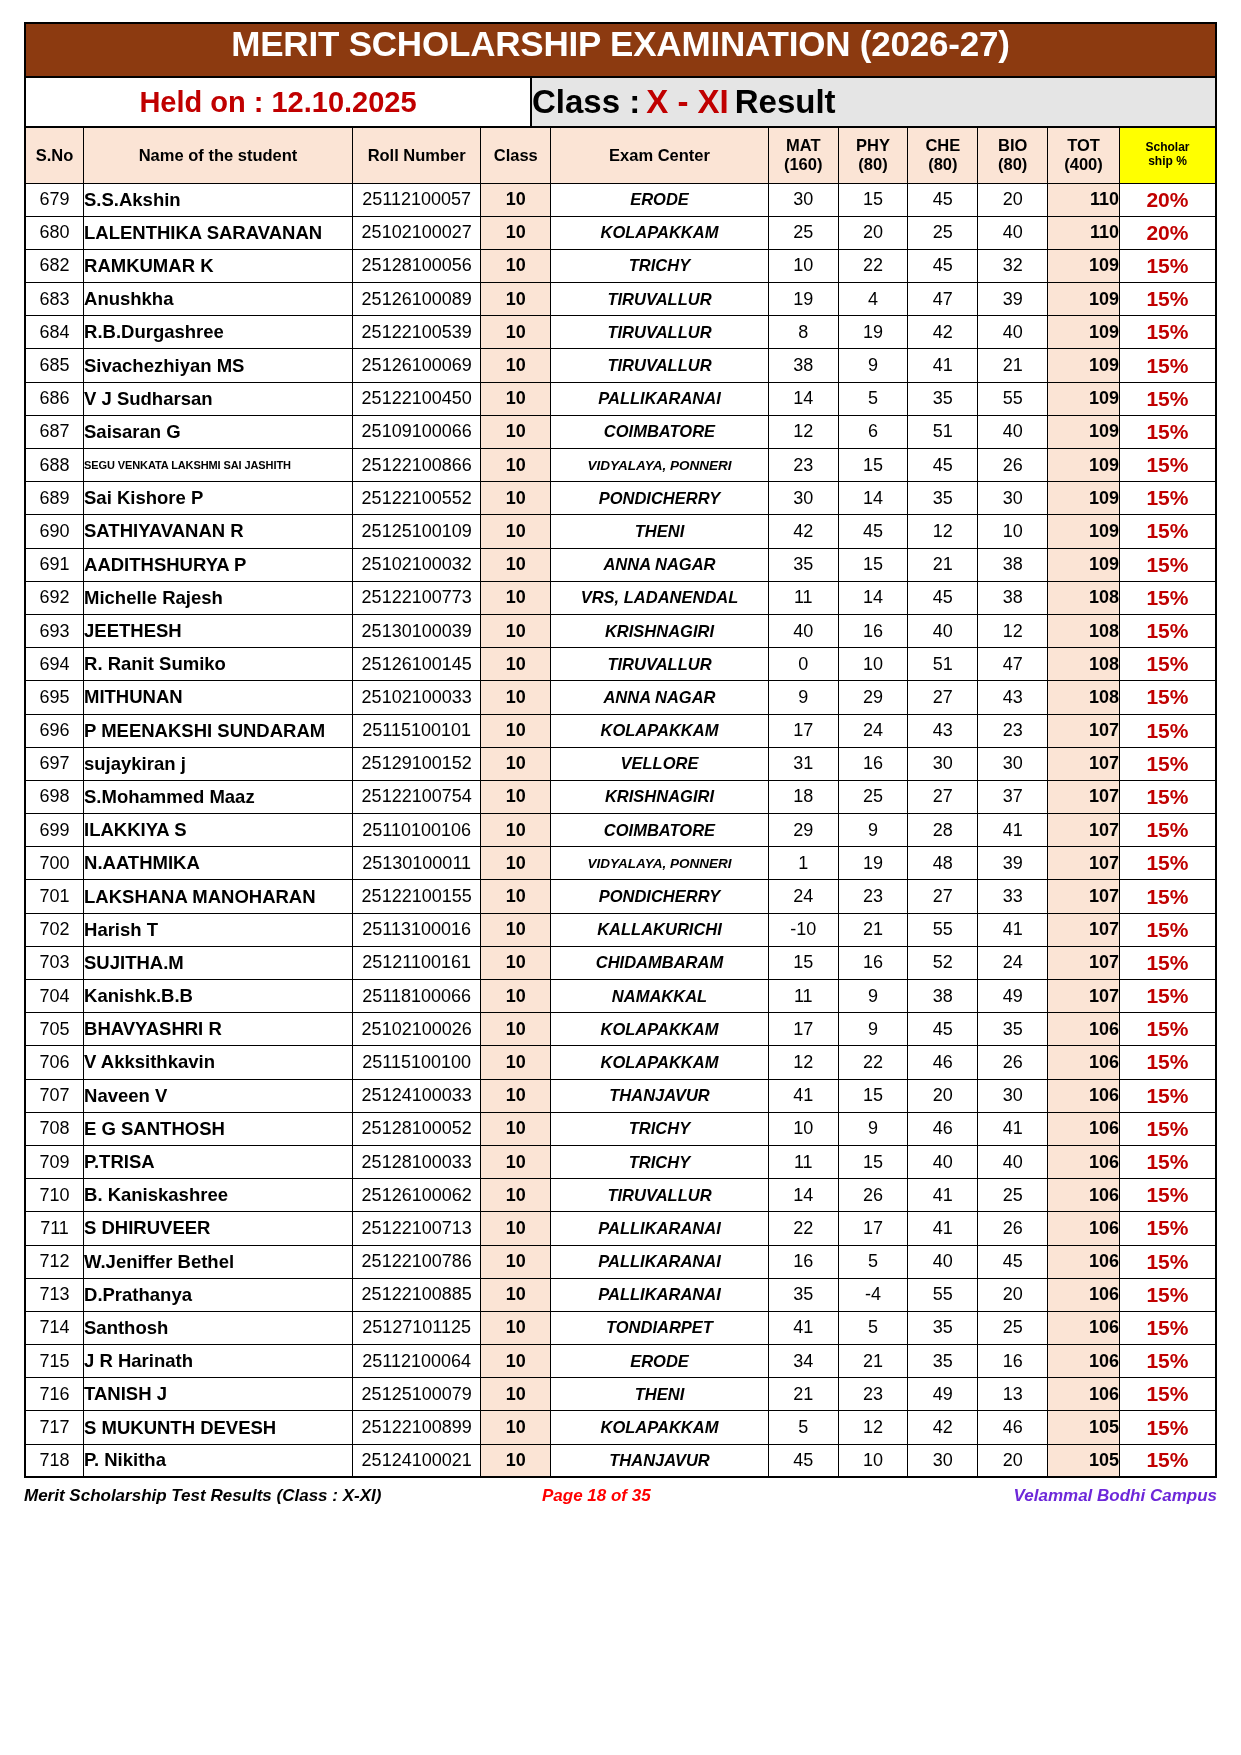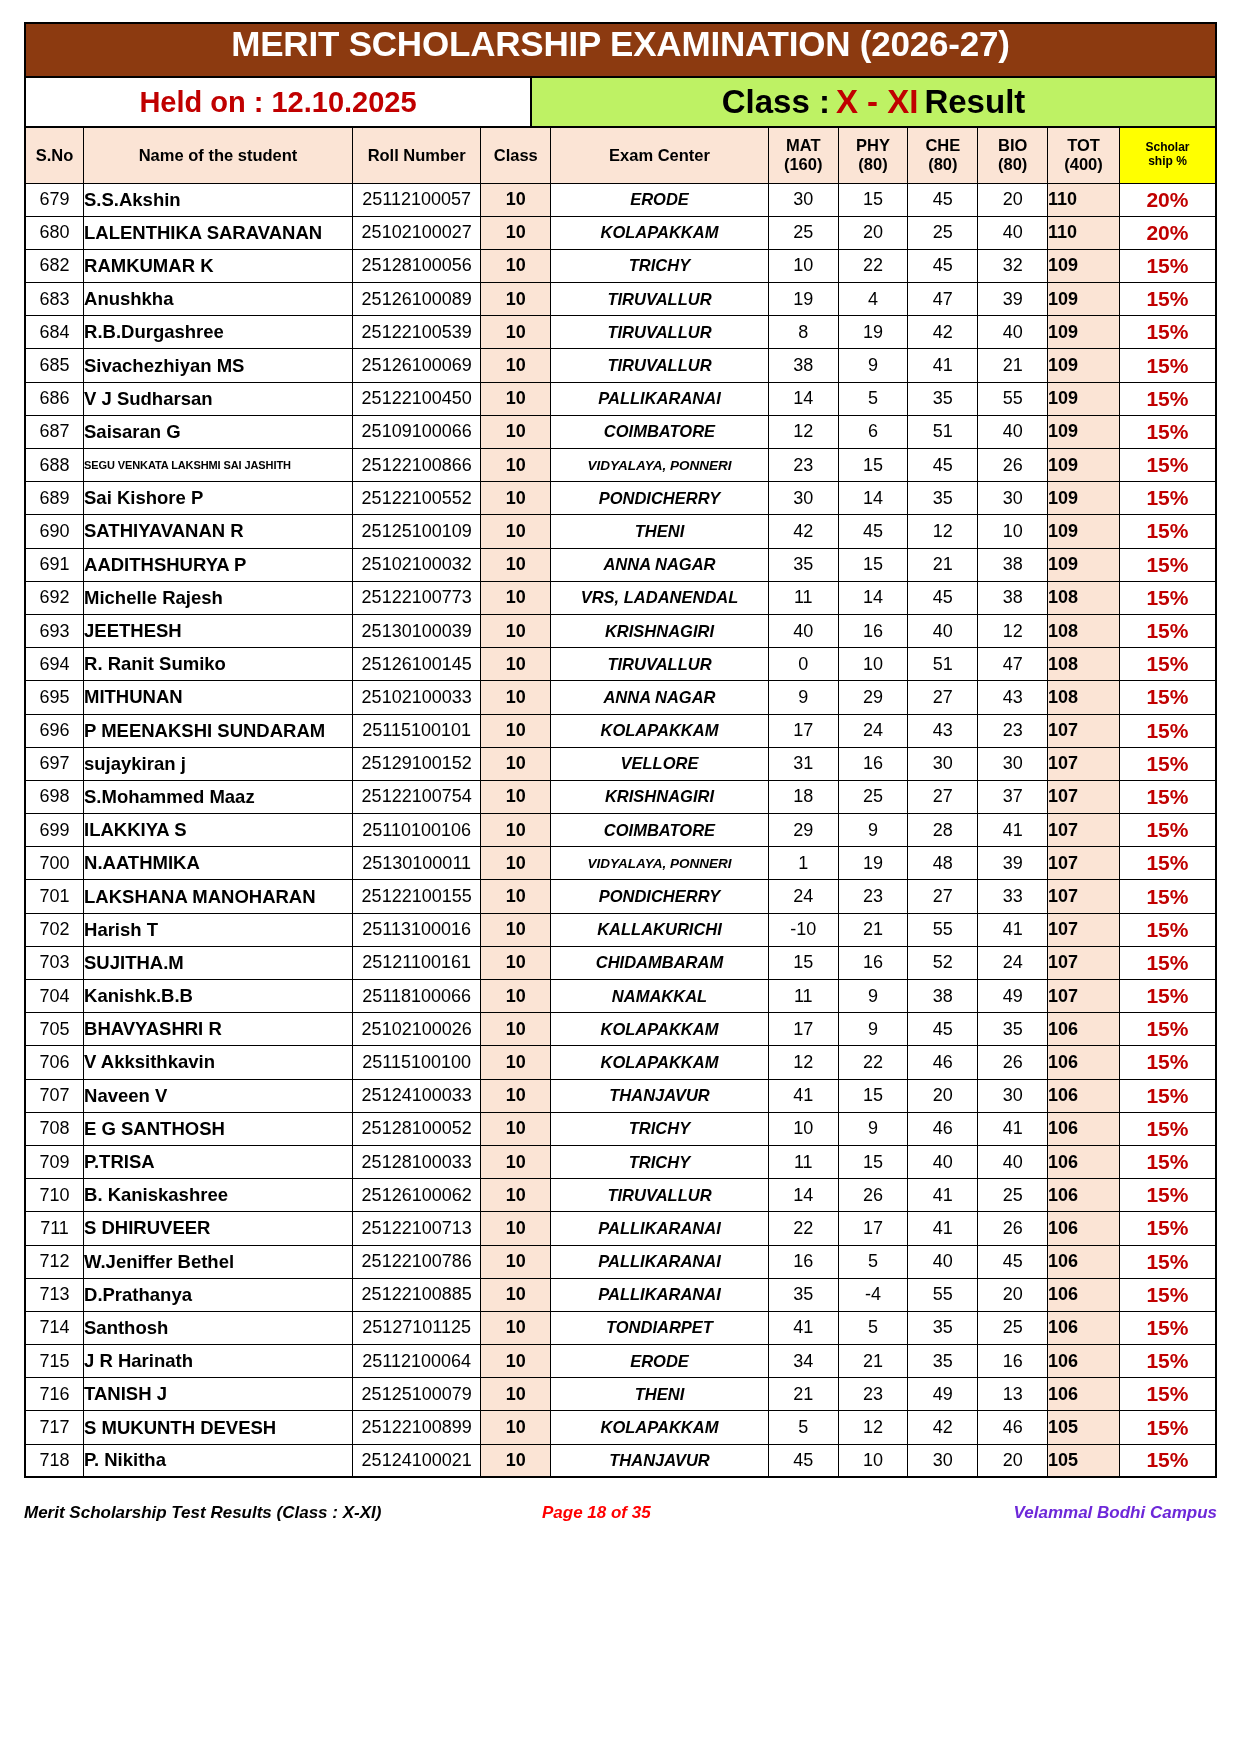--- a/index.html
+++ b/index.html
@@ -56,24 +56,23 @@
     box-sizing: border-box;
   }
   .subhead .held span {
     color: #c00000;
     font-size: 29px;
     font-weight: bold;
     white-space: nowrap;
   }
   .subhead .classres {
     flex: 1;
-    background: #bef264;
+    background: #e5e5e5;
     display: flex;
     align-items: center;
-    justify-content: center;
     gap: 0px;
   }
   .subhead .classres span {
     font-size: 33px;
     font-weight: bold;
     color: #000000;
     white-space: nowrap;
   }
   .subhead .classres .hl {
     color: #c00000;
@@ -146,21 +145,21 @@
     font-size: 16.5px;
     white-space: nowrap;
     overflow: hidden;
   }
   td.c-center.tiny { font-size: 13.5px; }
   td.c-mark {
     text-align: center;
     font-size: 18px;
   }
   td.c-tot {
-    text-align: left;
+    text-align: right;
     font-weight: bold;
     font-size: 18px;
     background: #FBE4D5;
   }
   td.c-pct {
     text-align: center;
     font-weight: bold;
     font-size: 21px;
     color: #c00000;
   }
@@ -171,21 +170,21 @@
   col.w-roll   { width: 125px; }
   col.w-class  { width: 68px; }
   col.w-center { width: 212px; }
   col.w-mark   { width: 68px; }
   col.w-tot    { width: 70px; }
   col.w-pct    { width: 94px; }
 
   
   .footer {
     width: 1193px;
-    margin-top: 25px;
+    margin-top: 8px;
     display: flex;
     align-items: center;
     font-style: italic;
     font-weight: bold;
     font-size: 17px;
   }
   .footer .f-left { width: 470px; text-align: left; color: #000000; }
   .footer .f-mid  { flex: 1; text-align: left; color: #ff0000; padding-left: 48px;}
   .footer .f-right{ width: 330px; text-align: right; color: #6d28d9; }
 </style>

